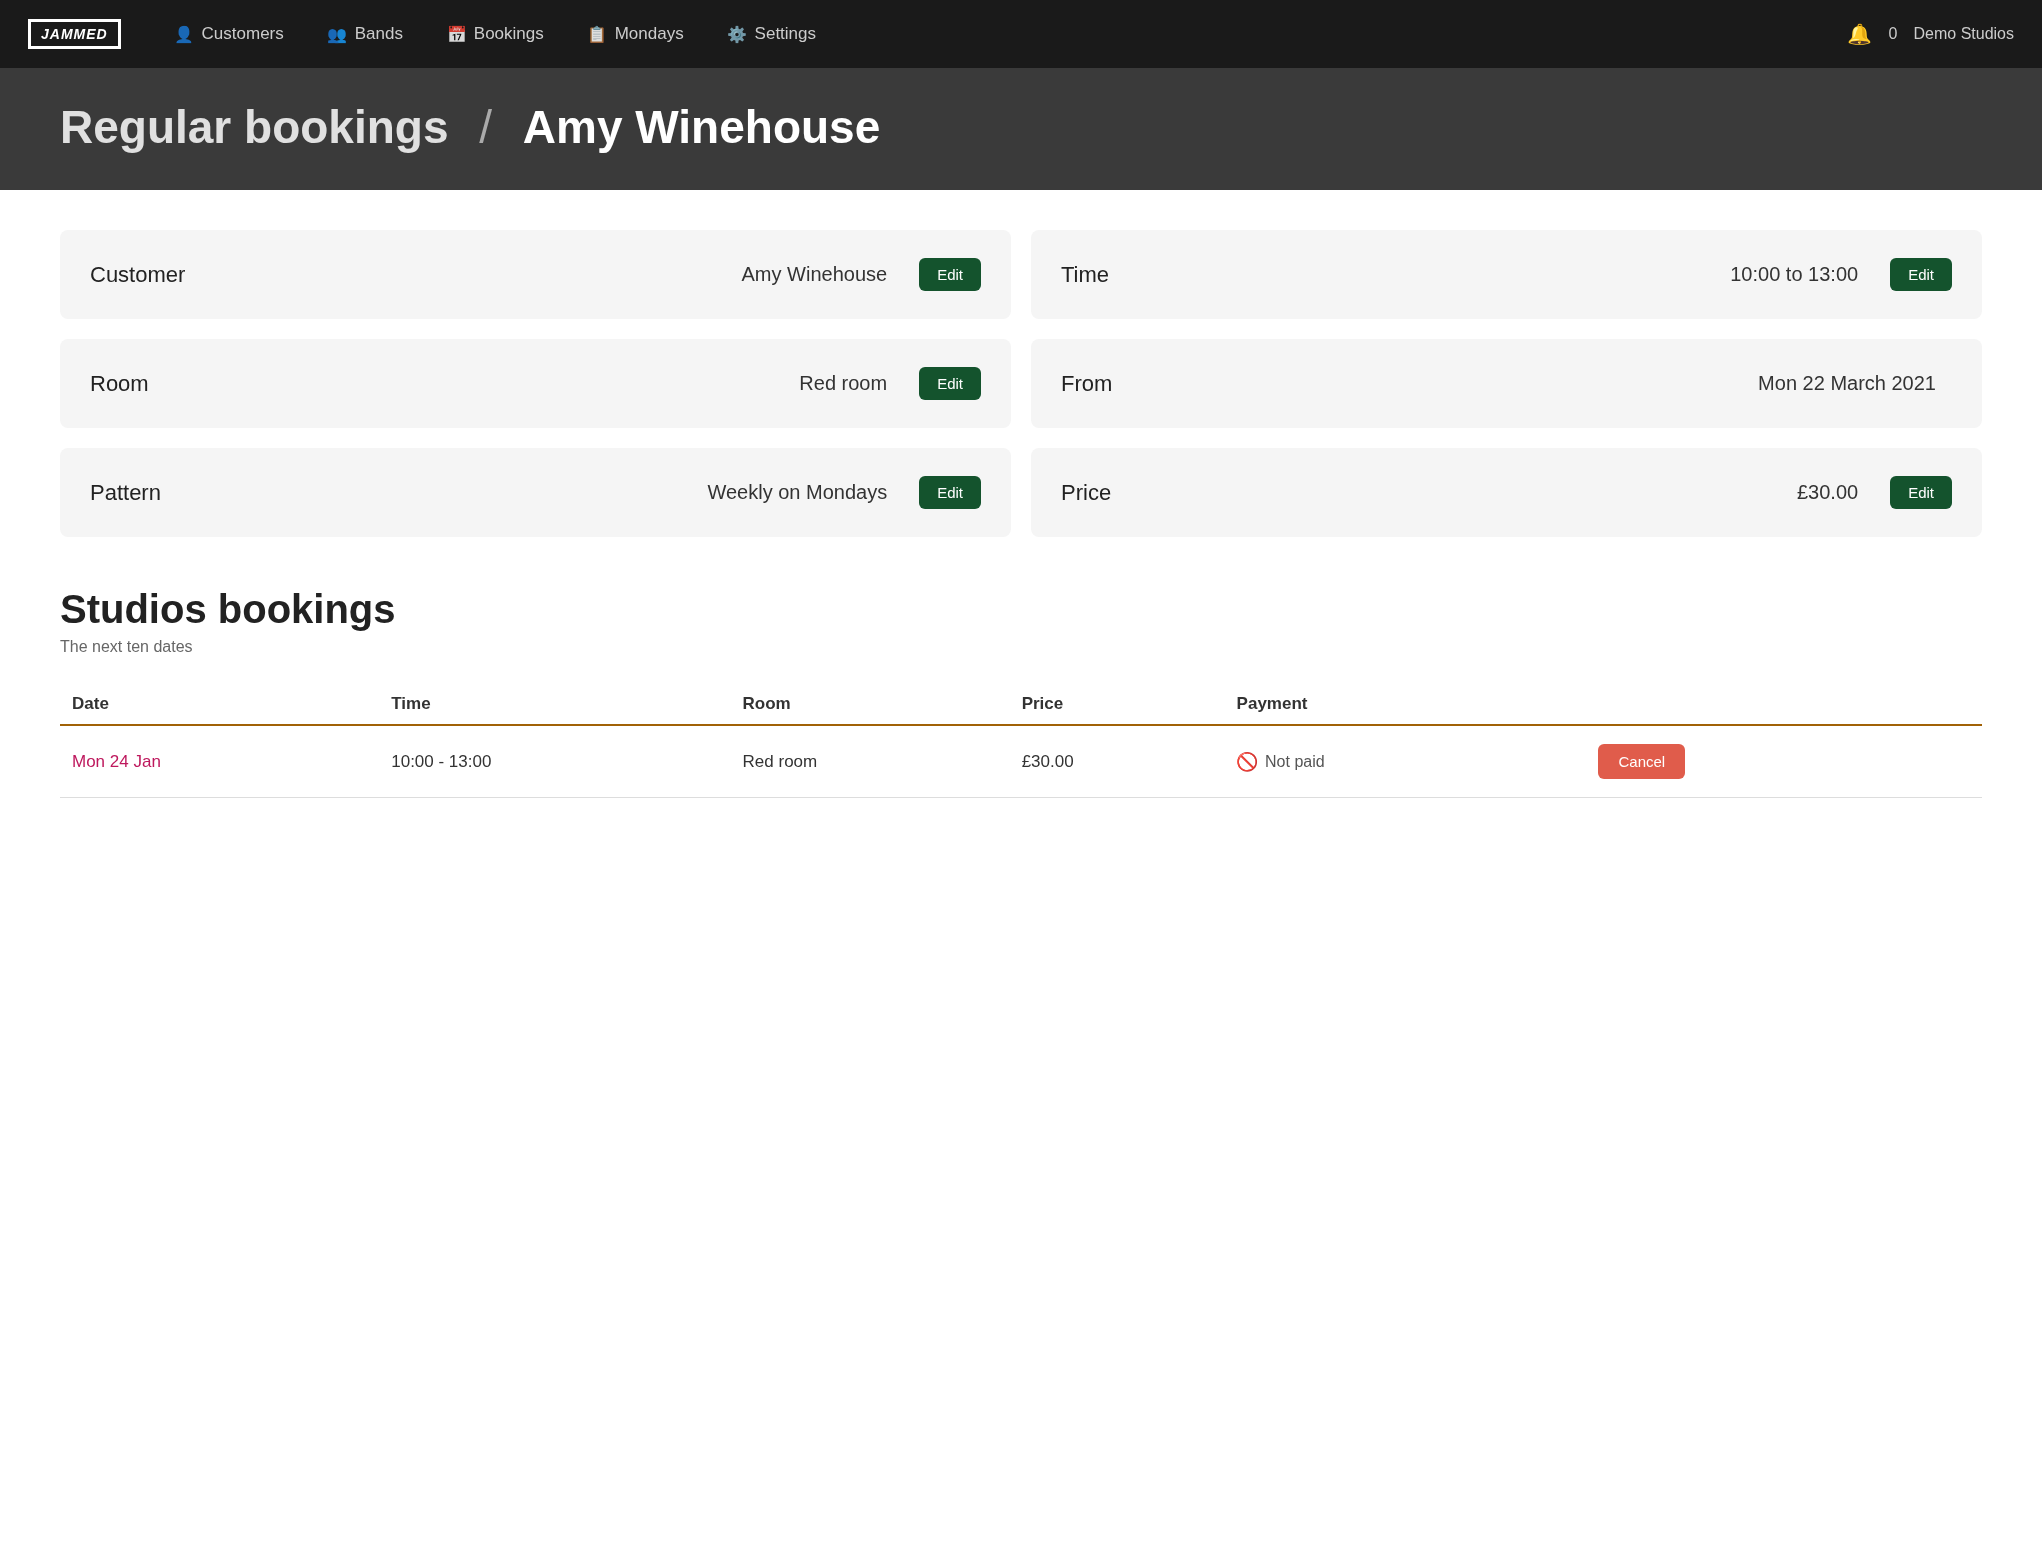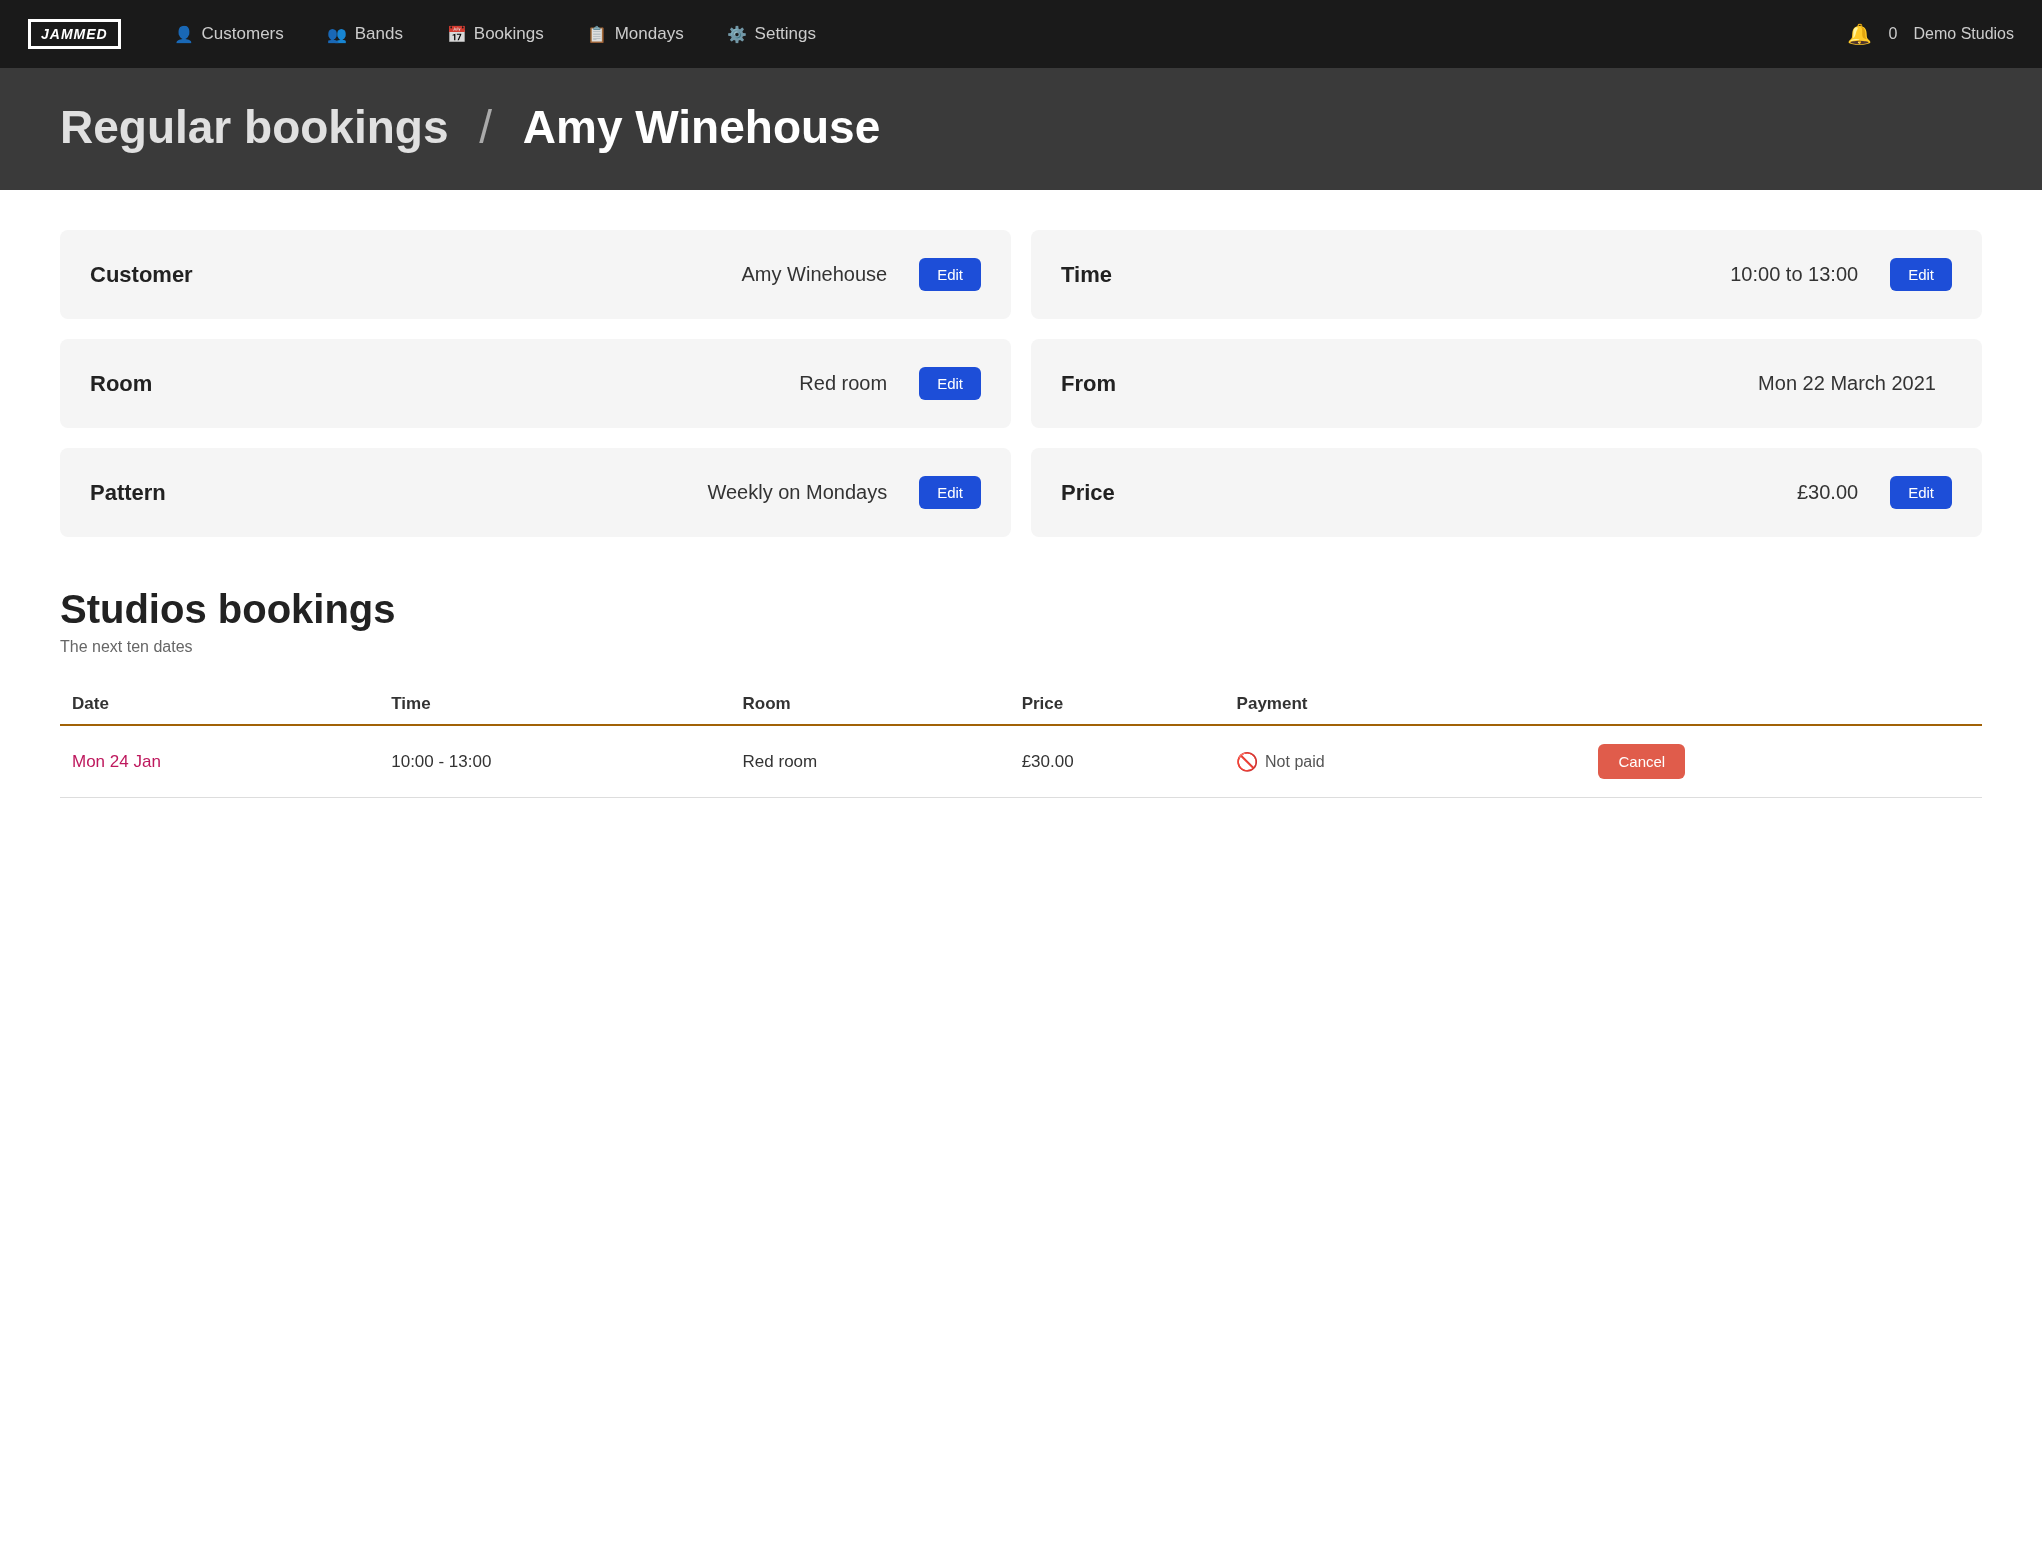--- a/index.html
+++ b/index.html
@@ -83,32 +83,32 @@
     .info-card {
       background: #f5f5f5;
       border-radius: 8px;
       padding: 28px 30px;
       display: flex;
       align-items: center;
       gap: 16px;
     }
     .info-card-label {
       font-size: 22px;
-      font-weight: 700;
+      font-weight: 400;
       min-width: 110px;
     }
     .info-card-value {
       font-size: 20px;
       color: #333;
       flex: 1;
       text-align: right;
       padding-right: 16px;
     }
     .btn-edit {
-      background: #1d4ed8;
+      background: #14532d;
       color: #fff;
       border: none;
       border-radius: 6px;
       padding: 8px 18px;
       font-size: 15px;
       cursor: pointer;
       white-space: nowrap;
     }
 
     

